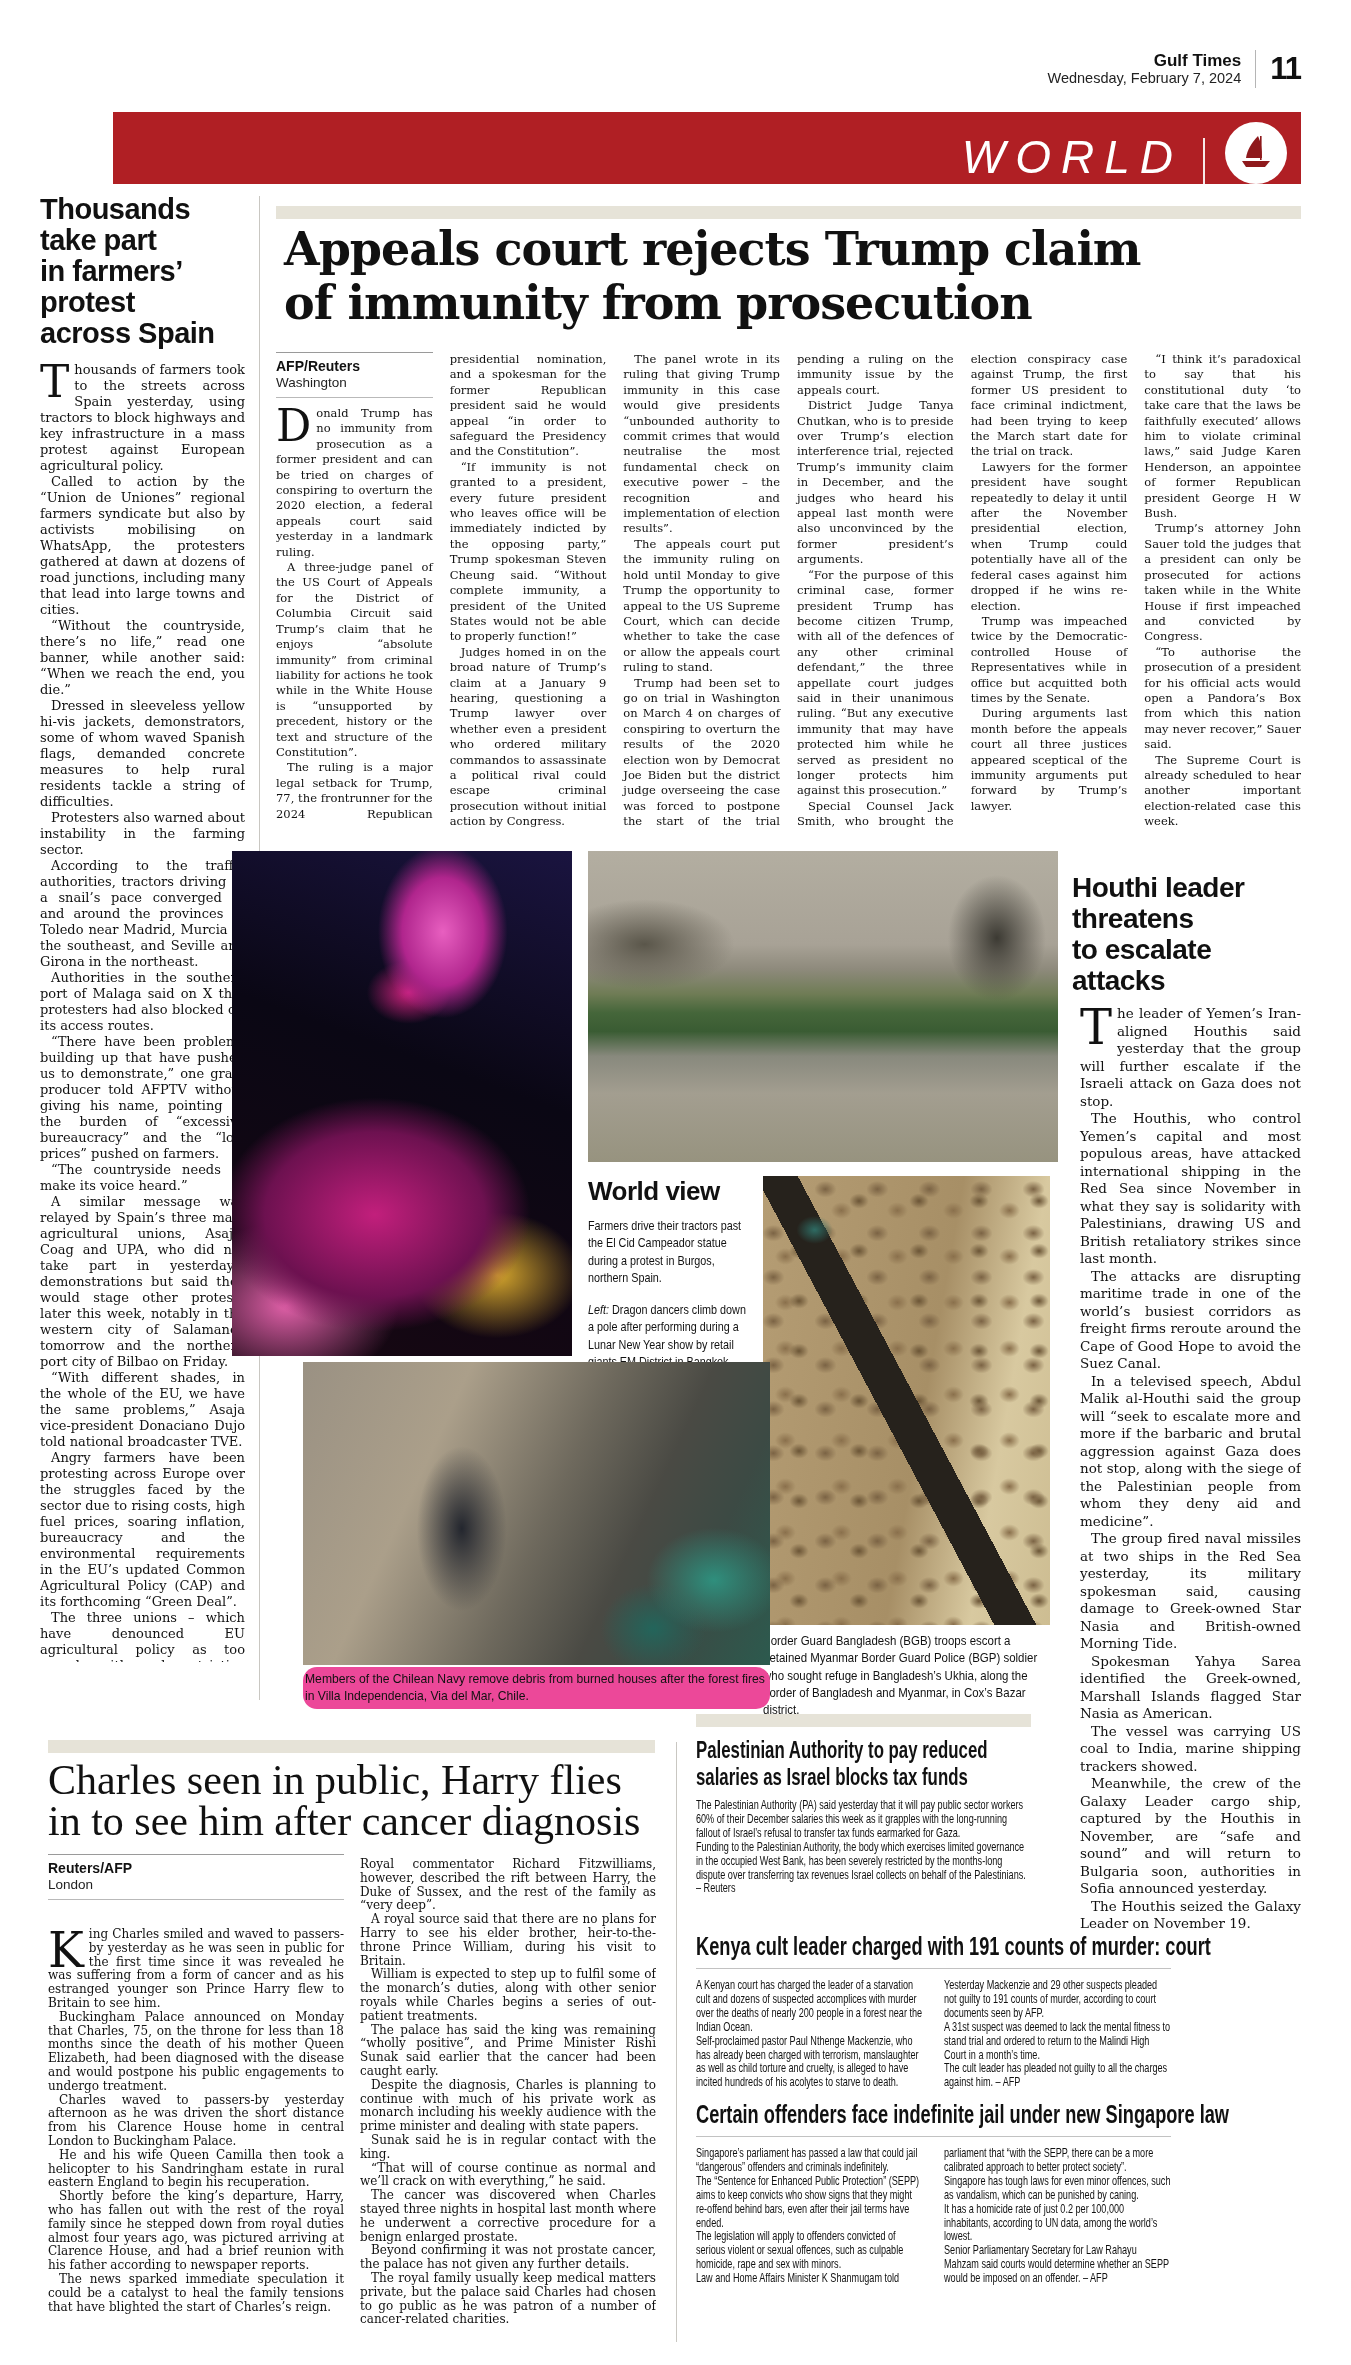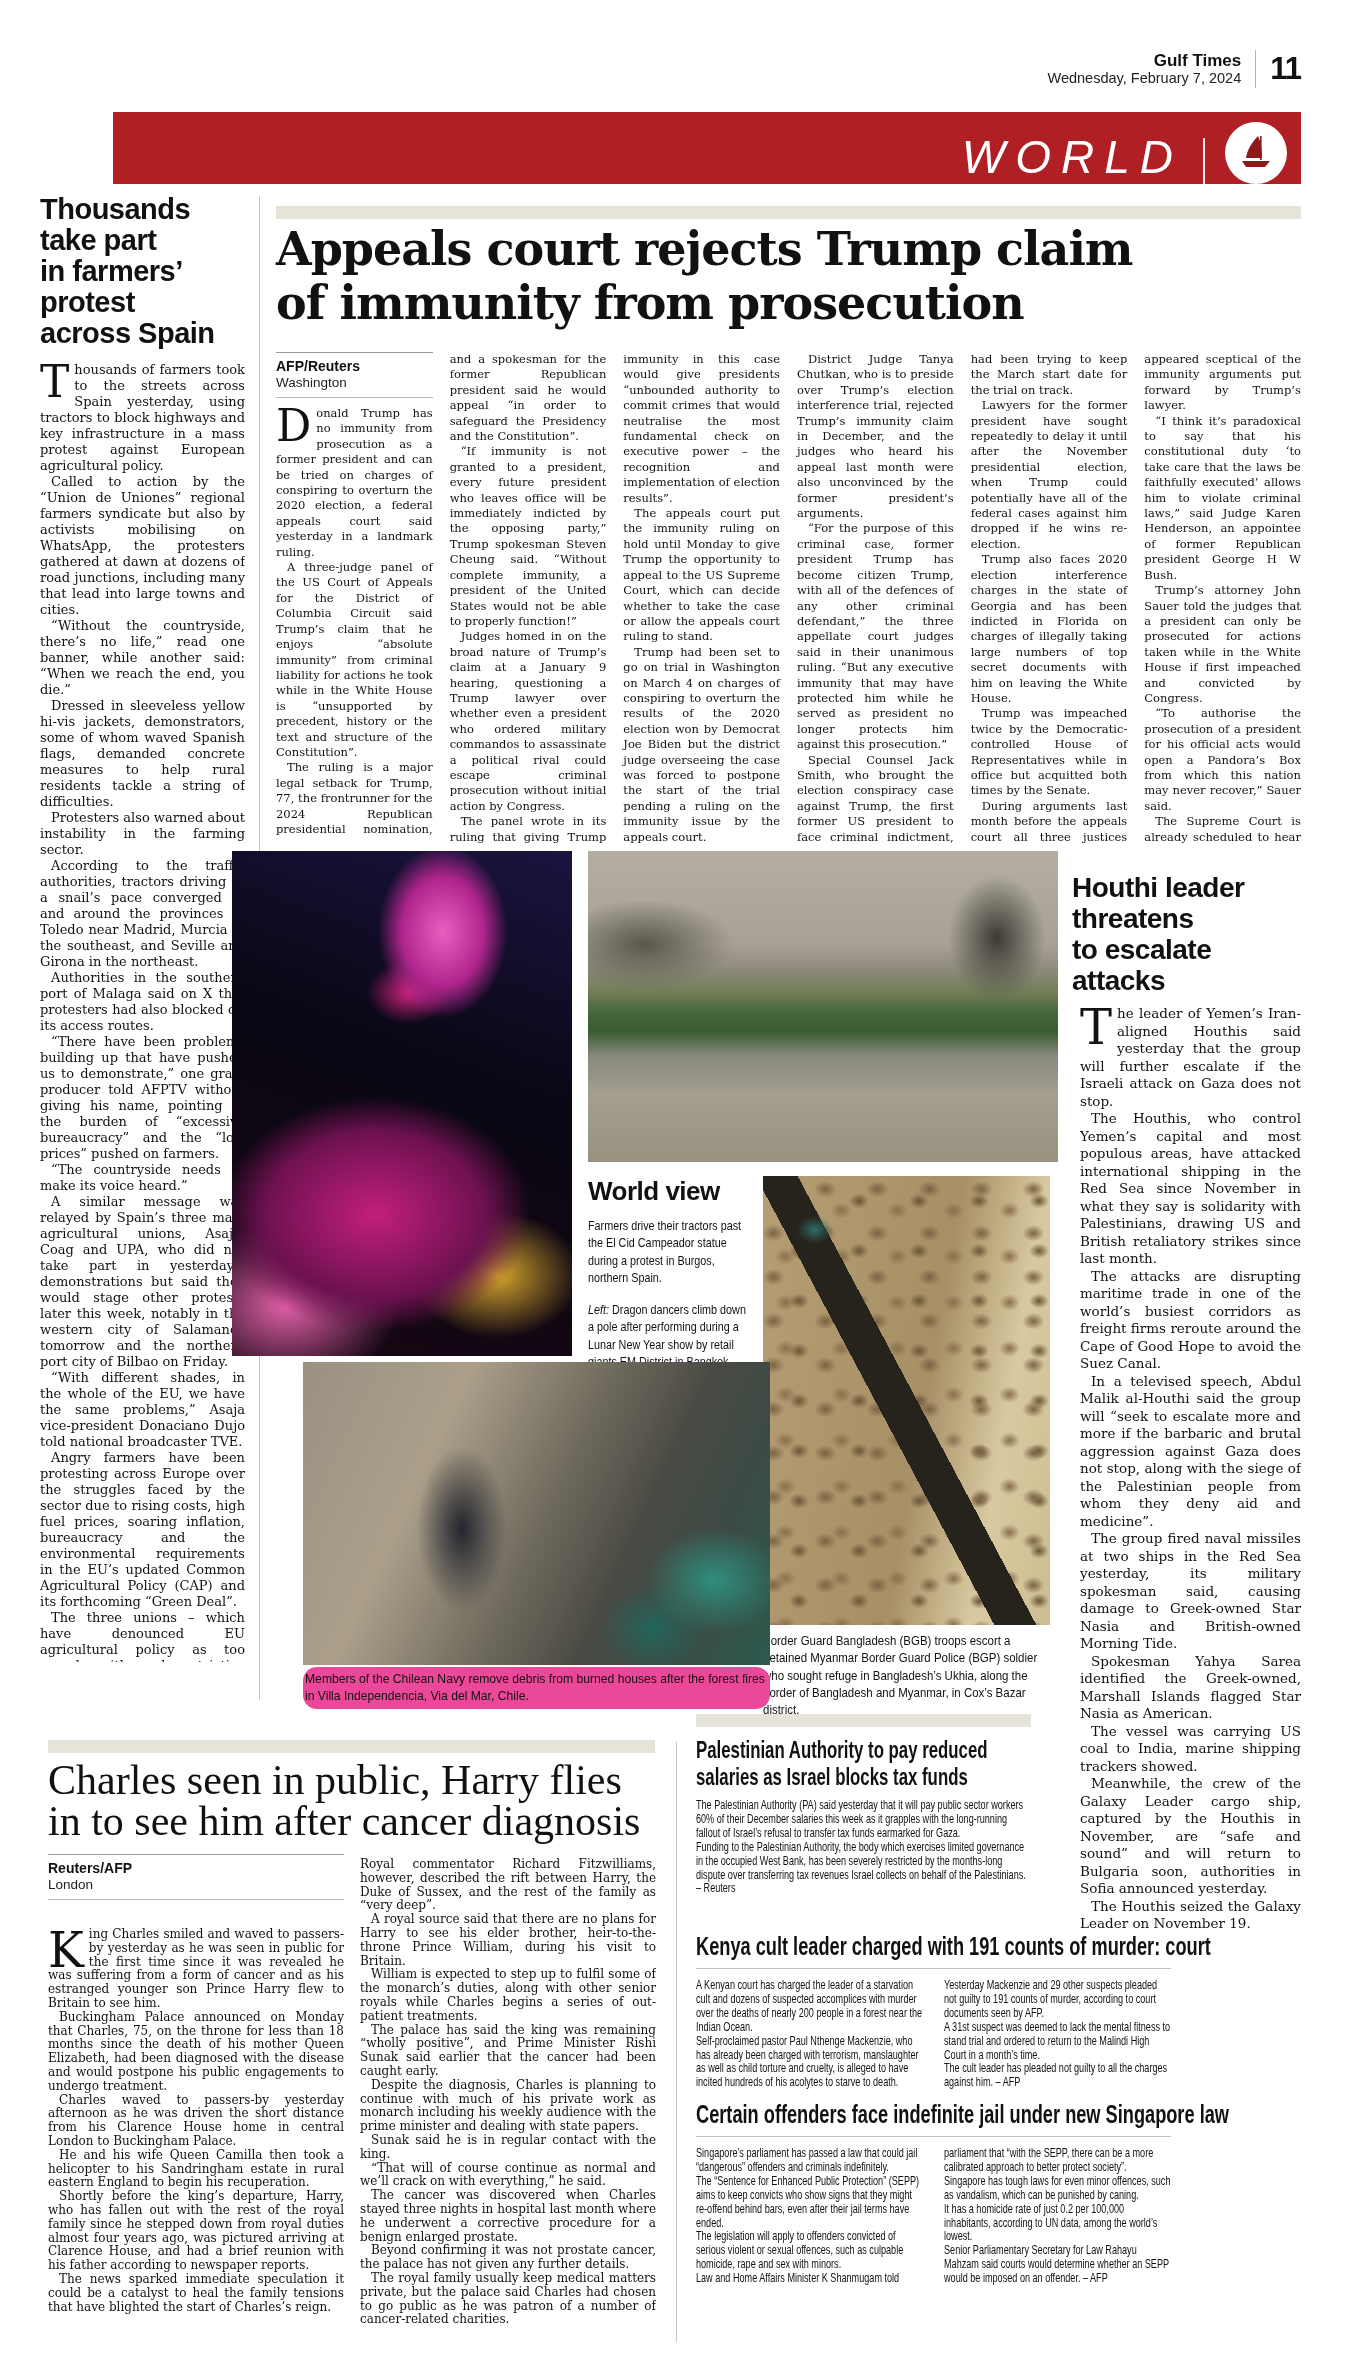--- a/index.html
+++ b/index.html
@@ -129,41 +129,40 @@
       <p>“There have been problems building up that have pushed us to demonstrate,” one grain producer told AFPTV without giving his name, pointing to the burden of “excessive bureaucracy” and the “low prices” pushed on farmers.</p>
       <p>“The countryside needs to make its voice heard.”</p>
       <p>A similar message was relayed by Spain’s three main agricultural unions, Asaja, Coag and UPA, who did not take part in yesterday’s demonstrations but said they would stage other protests later this week, notably in the western city of Salamanca tomorrow and the northern port city of Bilbao on Friday.</p>
       <p>“With different shades, in the whole of the EU, we have the same problems,” Asaja vice-president Donaciano Dujo told national broadcaster TVE.</p>
       <p>Angry farmers have been protesting across Europe over the struggles faced by the sector due to rising costs, high fuel prices, soaring inflation, bureaucracy and the environmental requirements in the EU’s updated Common Agricultural Policy (CAP) and its forthcoming “Green Deal”.</p>
       <p>The three unions – which have denounced EU agricultural policy as too complex with overly restrictive legislation and allowing unfair competition from foreign exports – held emergency talks on Friday with Agriculture Minister Luis Planas, who agreed to work on a response.</p>
     </div>
   <div class="abs vrule" style="left:259px;top:196px;height:1504px;"></div>
 
   <div class="abs strip" style="left:276px;top:206px;width:1025px;"></div>
-  <div class="abs hl-trump pre" style="left:276px;top:222px;width:1010px;">Appeals court rejects Trump claim
+  <div class="abs hl-trump pre" style="left:284px;top:222px;width:1010px;">Appeals court rejects Trump claim
 of immunity from prosecution</div>
   <div class="abs trump-body sbody dc-tr" style="left:276px;top:352px;width:1025px;">
     <div class="byline">
       <div class="ag">AFP/Reuters</div>
       <div class="loc">Washington</div>
     </div>
     <div>
         <p>Donald Trump has no immunity from prosecution as a former president and can be tried on charges of conspiring to overturn the 2020 election, a federal appeals court said yesterday in a landmark ruling.</p>
         <p>A three-judge panel of the US Court of Appeals for the District of Columbia Circuit said Trump’s claim that he enjoys “absolute immunity” from criminal liability for actions he took while in the White House is “unsupported by precedent, history or the text and structure of the Constitution”.</p>
         <p>The ruling is a major legal setback for Trump, 77, the frontrunner for the 2024 Republican presidential nomination, and a spokesman for the former Republican president said he would appeal “in order to safeguard the Presidency and the Constitution”.</p>
         <p>“If immunity is not granted to a president, every future president who leaves office will be immediately indicted by the opposing party,” Trump spokesman Steven Cheung said. “Without complete immunity, a president of the United States would not be able to properly function!”</p>
         <p>Judges homed in on the broad nature of Trump’s claim at a January 9 hearing, questioning a Trump lawyer over whether even a president who ordered military commandos to assassinate a political rival could escape criminal prosecution without initial action by Congress.</p>
         <p>The panel wrote in its ruling that giving Trump immunity in this case would give presidents “unbounded authority to commit crimes that would neutralise the most fundamental check on executive power – the recognition and implementation of election results”.</p>
         <p>The appeals court put the immunity ruling on hold until Monday to give Trump the opportunity to appeal to the US Supreme Court, which can decide whether to take the case or allow the appeals court ruling to stand.</p>
         <p>Trump had been set to go on trial in Washington on March 4 on charges of conspiring to overturn the results of the 2020 election won by Democrat Joe Biden but the district judge overseeing the case was forced to postpone the start of the trial pending a ruling on the immunity issue by the appeals court.</p>
         <p>District Judge Tanya Chutkan, who is to preside over Trump’s election interference trial, rejected Trump’s immunity claim in December, and the judges who heard his appeal last month were also unconvinced by the former president’s arguments.</p>
         <p>“For the purpose of this criminal case, former president Trump has become citizen Trump, with all of the defences of any other criminal defendant,” the three appellate court judges said in their unanimous ruling. “But any executive immunity that may have protected him while he served as president no longer protects him against this prosecution.”</p>
         <p>Special Counsel Jack Smith, who brought the election conspiracy case against Trump, the first former US president to face criminal indictment, had been trying to keep the March start date for the trial on track.</p>
         <p>Lawyers for the former president have sought repeatedly to delay it until after the November presidential election, when Trump could potentially have all of the federal cases against him dropped if he wins re-election.</p>
-        <p>Trump also faces 2020 election interference charges in the state of Georgia and has been indicted in Florida on charges of illegally taking large numbers of top secret documents with him on leaving the White House.</p>
         <p>Trump was impeached twice by the Democratic-controlled House of Representatives while in office but acquitted both times by the Senate.</p>
         <p>During arguments last month before the appeals court all three justices appeared sceptical of the immunity arguments put forward by Trump’s lawyer.</p>
         <p>“I think it’s paradoxical to say that his constitutional duty ‘to take care that the laws be faithfully executed’ allows him to violate criminal laws,” said Judge Karen Henderson, an appointee of former Republican president George H W Bush.</p>
         <p>Trump’s attorney John Sauer told the judges that a president can only be prosecuted for actions taken while in the White House if first impeached and convicted by Congress.</p>
         <p>“To authorise the prosecution of a president for his official acts would open a Pandora’s Box from which this nation may never recover,” Sauer said.</p>
         <p>The Supreme Court is already scheduled to hear another important election-related case this week.</p>
       </div>
   </div>
 
   <div class="ph ph-dragon" style="left:232px;top:851px;width:340px;height:505px;"></div>

